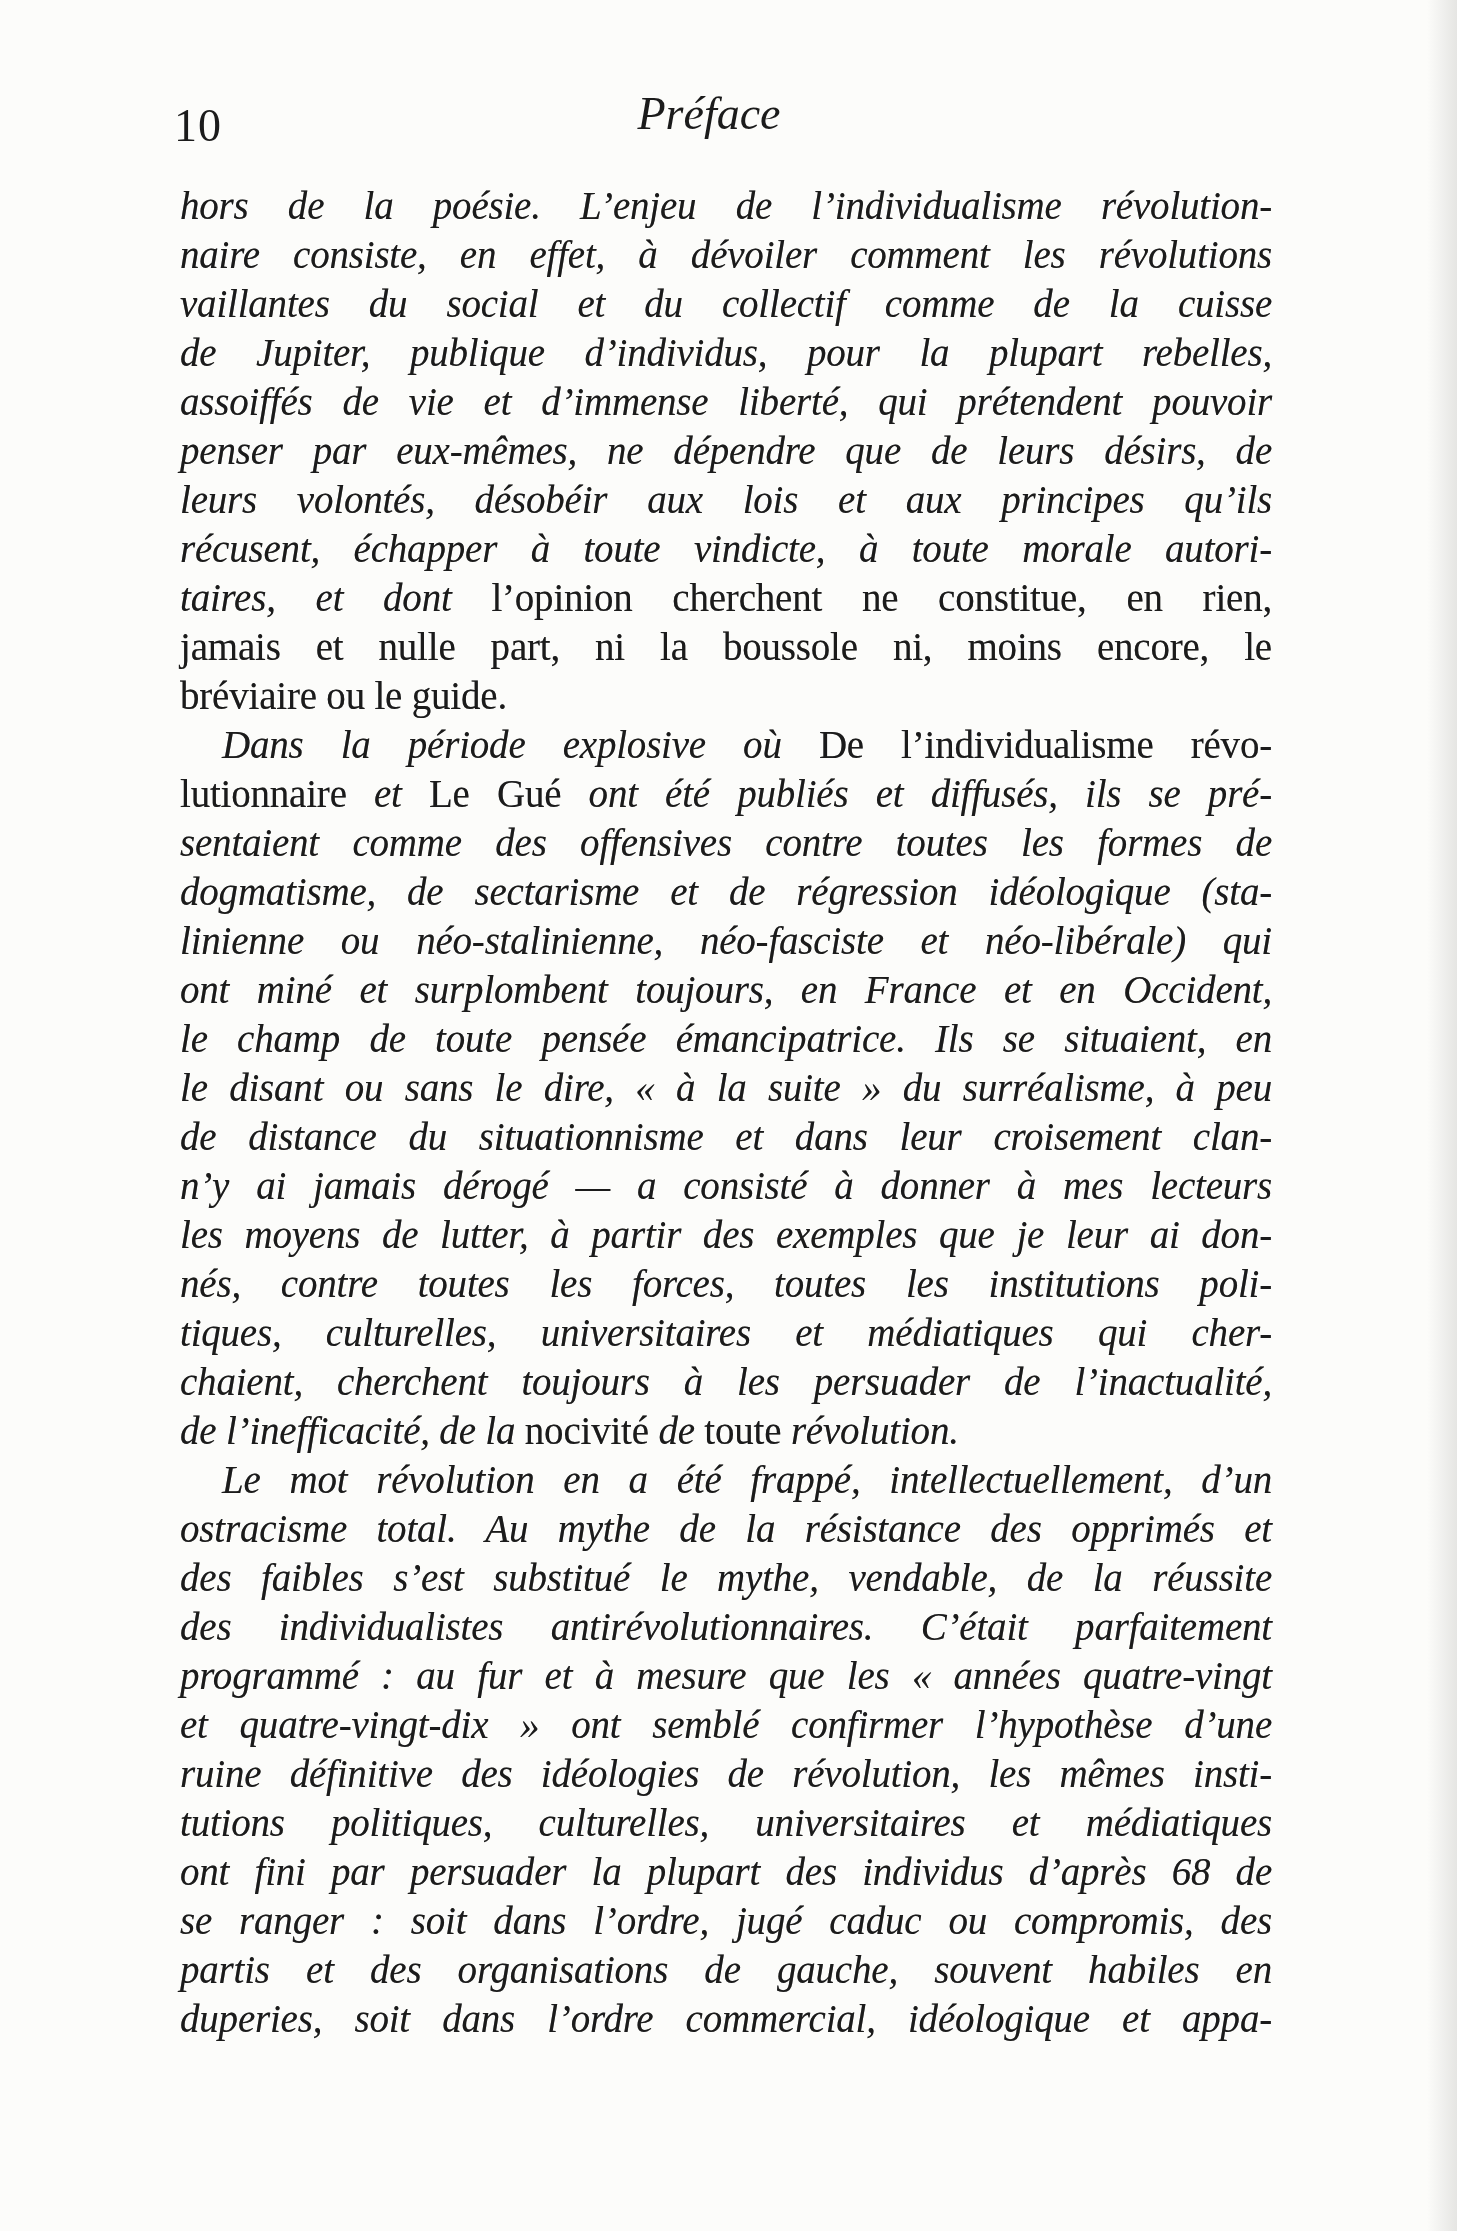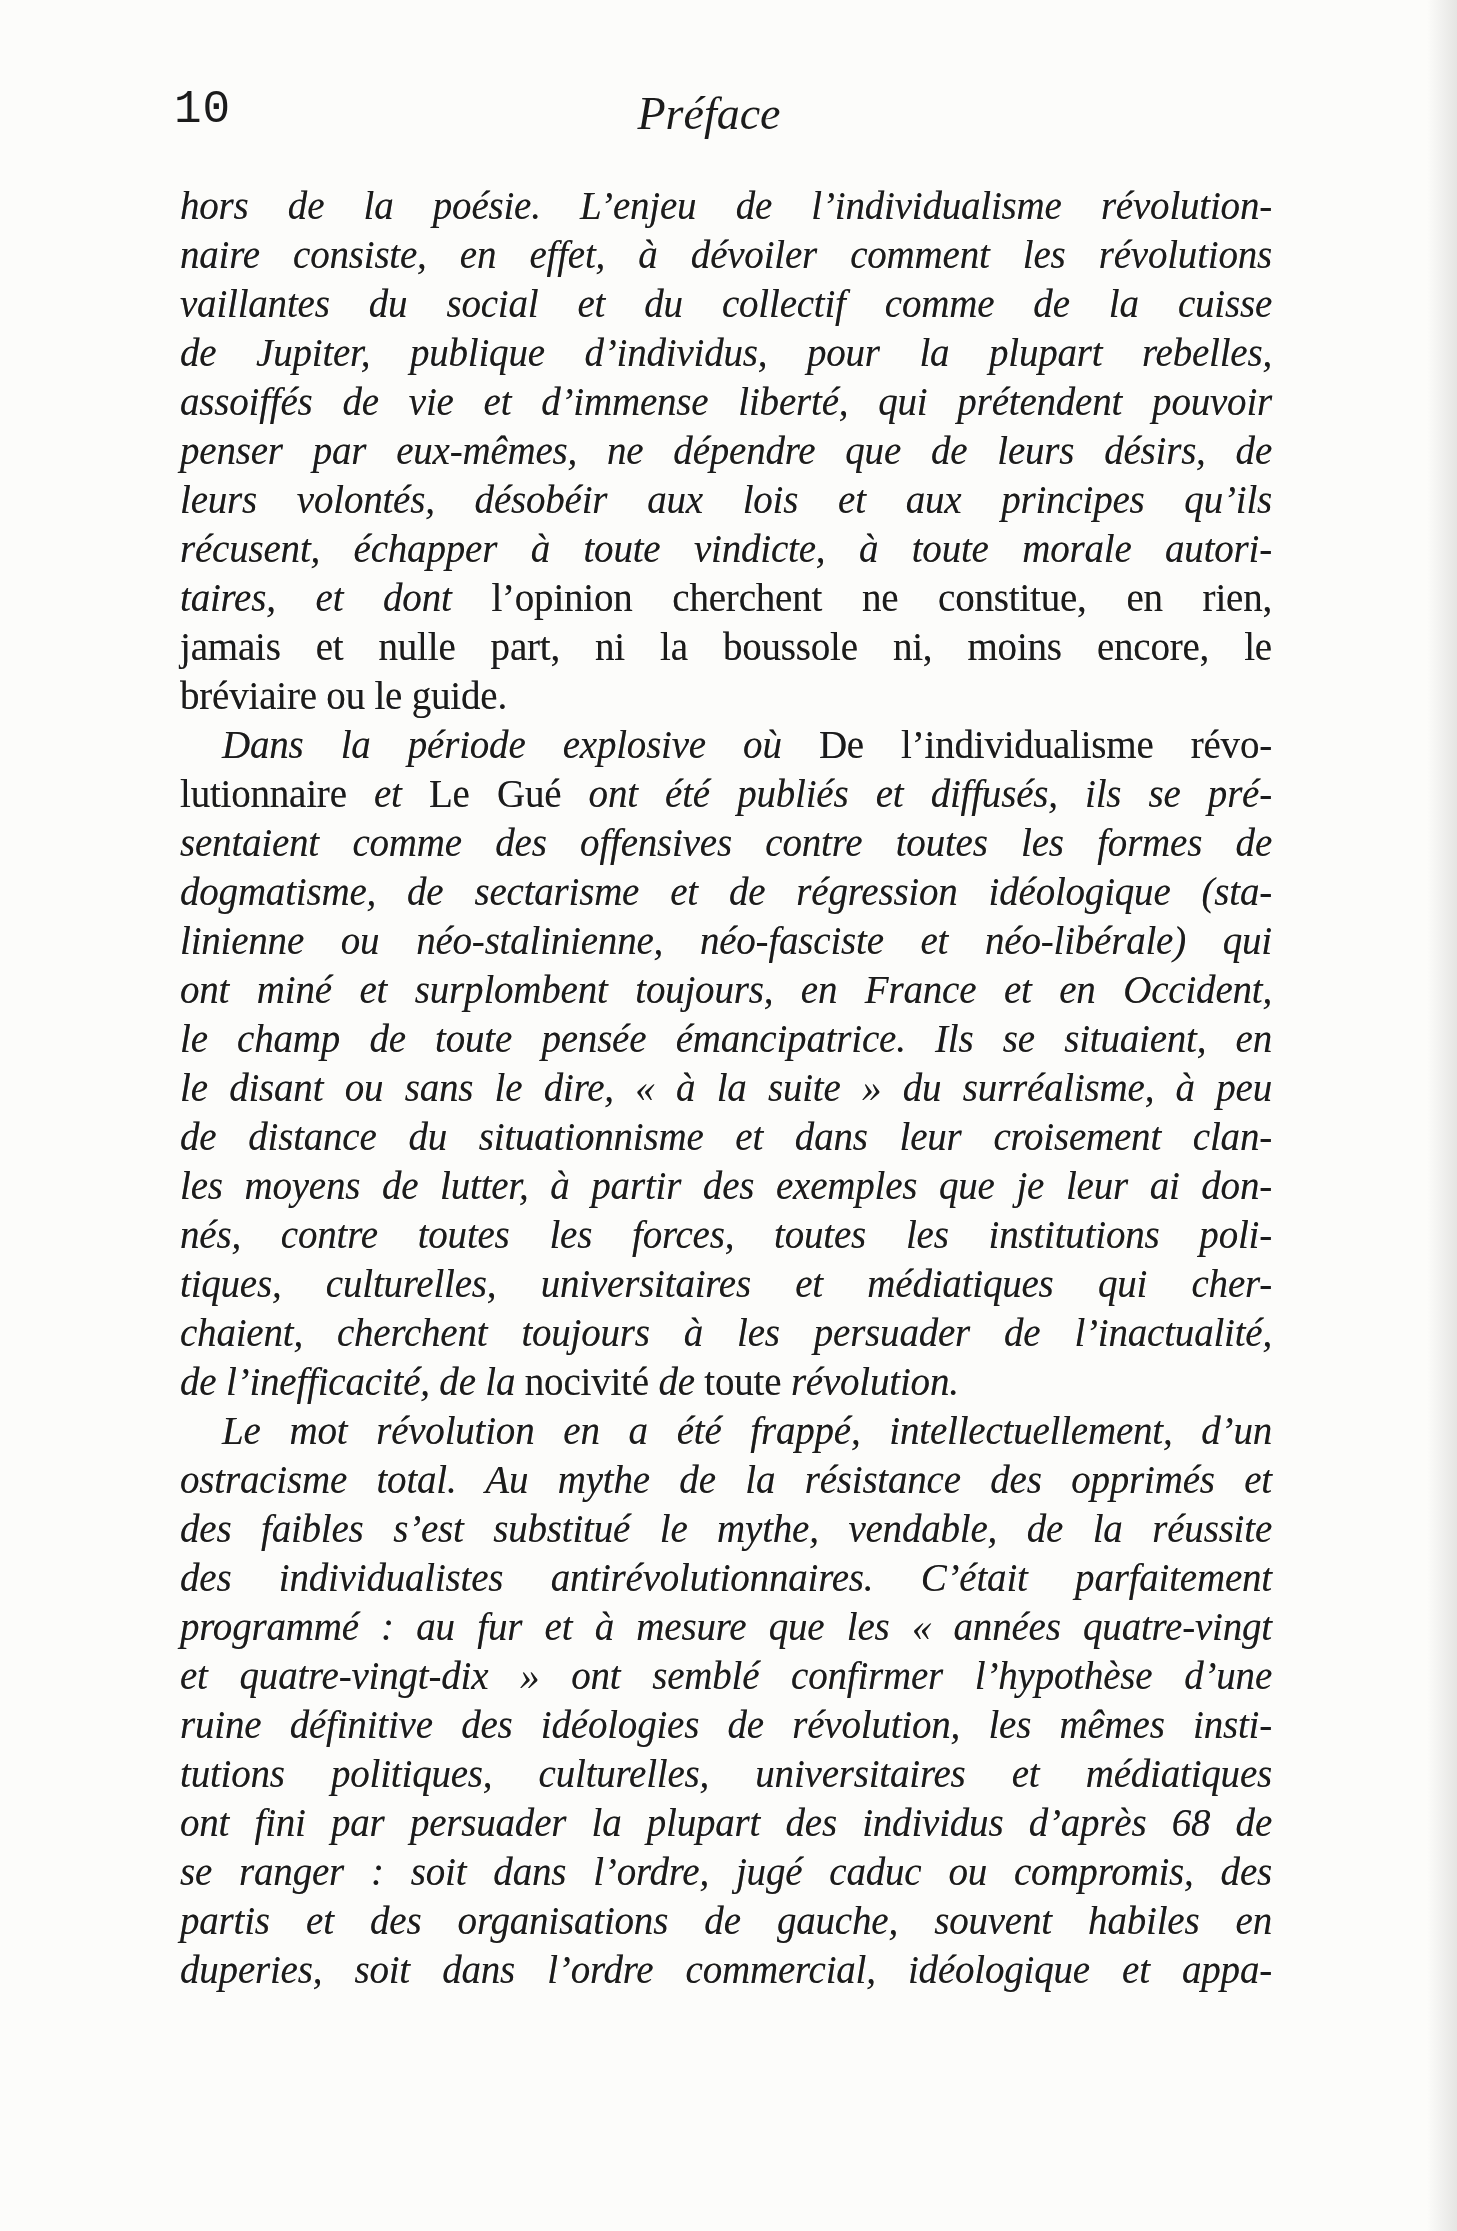--- a/index.html
+++ b/index.html
@@ -29,24 +29,23 @@
     pointer-events:none;
   }
   .header{
     position:absolute;
     left:163px;top:80px;
     width:1092px;height:60px;
     font-size:46px;
     line-height:60px;
   }
   .pagenum{
-    position:absolute;left:11px;top:0;
+    position:absolute;left:11px;top:16px;
     font-style:normal;
     letter-spacing:1px;
-    font-family:Liberation Mono, monospace;
   }
   .running{
     position:absolute;left:0;top:4px;
     width:100%;
     text-align:center;
     font-style:italic;
   }
   .textblock{
     position:absolute;
     left:180px;top:181px;
@@ -94,20 +93,21 @@
       <div class="line nojust"><span class="seg roman">bréviaire ou le guide.</span></div>
       <div class="line indent"><span class="seg">Dans la période explosive où </span><span class="seg roman">De l’individualisme révo-</span></div>
       <div class="line"><span class="seg roman">lutionnaire </span><span class="seg">et </span><span class="seg roman">Le Gué </span><span class="seg">ont été publiés et diffusés, ils se pré-</span></div>
       <div class="line"><span class="seg">sentaient comme des offensives contre toutes les formes de</span></div>
       <div class="line"><span class="seg">dogmatisme, de sectarisme et de régression idéologique (sta-</span></div>
       <div class="line"><span class="seg">linienne ou néo-stalinienne, néo-fasciste et néo-libérale) qui</span></div>
       <div class="line"><span class="seg">ont miné et surplombent toujours, en France et en Occident,</span></div>
       <div class="line"><span class="seg">le champ de toute pensée émancipatrice. Ils se situaient, en</span></div>
       <div class="line"><span class="seg">le disant ou sans le dire, « à la suite » du surréalisme, à peu</span></div>
       <div class="line"><span class="seg">de distance du situationnisme et dans leur croisement clan-</span></div>
+      <div class="line"><span class="seg">n’y ai jamais dérogé — a consisté à donner à mes lecteurs</span></div>
       <div class="line"><span class="seg">les moyens de lutter, à partir des exemples que je leur ai don-</span></div>
       <div class="line"><span class="seg">nés, contre toutes les forces, toutes les institutions poli-</span></div>
       <div class="line"><span class="seg">tiques, culturelles, universitaires et médiatiques qui cher-</span></div>
       <div class="line"><span class="seg">chaient, cherchent toujours à les persuader de l’inactualité,</span></div>
       <div class="line nojust"><span class="seg">de l’inefficacité, de la </span><span class="seg roman">nocivité </span><span class="seg">de </span><span class="seg roman">toute </span><span class="seg">révolution.</span></div>
       <div class="line indent"><span class="seg">Le mot révolution en a été frappé, intellectuellement, d’un</span></div>
       <div class="line"><span class="seg">ostracisme total. Au mythe de la résistance des opprimés et</span></div>
       <div class="line"><span class="seg">des faibles s’est substitué le mythe, vendable, de la réussite</span></div>
       <div class="line"><span class="seg">des individualistes antirévolutionnaires. C’était parfaitement</span></div>
       <div class="line"><span class="seg">programmé : au fur et à mesure que les « années quatre-vingt</span></div>

